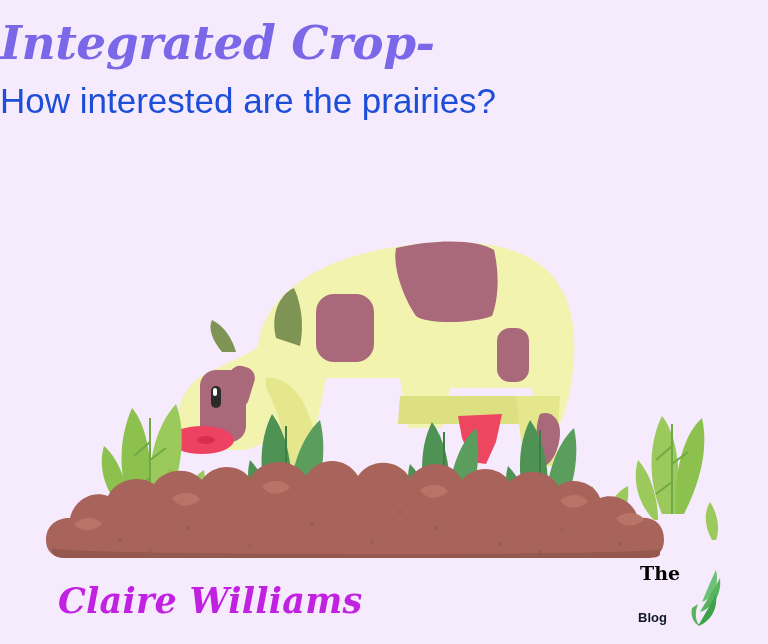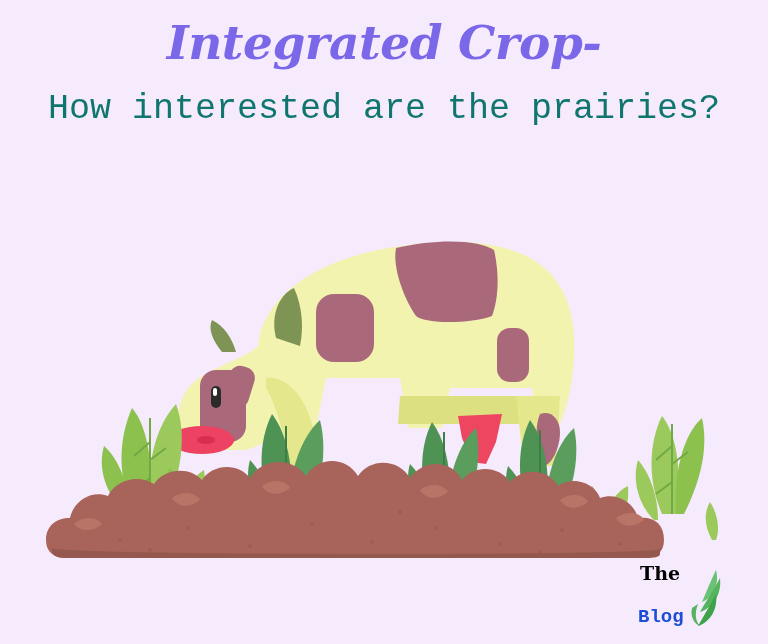--- a/index.html
+++ b/index.html
@@ -8,39 +8,38 @@
     background:#F6EAFD;
     font-family:"Liberation Sans", sans-serif;
     overflow:hidden;
     position:relative;
   }
 
   
   .title-block {
     position:absolute;
     top:14px; left:0; width:768px;
-    text-align:center;
   }
   .title-line {
     font-family:"DejaVu Serif", serif;
     font-weight:bold;
     font-style:italic;
     font-size:47px;
     line-height:57px;
     color:#7B68E8;
     letter-spacing:-0.5px;
     white-space:nowrap;
   }
   .subtitle-line {
-    font-family:Liberation Mono, monospace;
+    font-family:Liberation Sans, sans-serif;
     font-weight:normal;
     font-size:35px;
     line-height:48px;
-    color:#0f766e;
-    margin-top:14px;
+    color:#1d4ed8;
+    margin-top:6px;
     white-space:nowrap;
   }
 
   
   .stage {
     position:absolute;
     top:228px; left:0;
     width:768px; height:330px;
   }
 
@@ -92,25 +91,25 @@
     left:92px; top:-2px;
     font-family:"DejaVu Serif", serif;
     font-weight:bold;
     font-size:19px;
     line-height:19px;
     color:#000000;
   }
   .logo-blog {
     position:absolute;
     left:90px; top:42px;
-    font-family:Liberation Mono, monospace;
-    font-weight:bold;
-    font-size:19px;
+    font-family:Liberation Sans, sans-serif;
+    font-weight:bold;
+    font-size:13px;
     line-height:19px;
-    color:#1d4ed8;
+    color:#0f172a;
   }
   .logo-leaf {
     position:absolute;
     left:138px; top:2px;
     width:36px; height:60px;
   }
 </style>
 </head>
 <body>
 
@@ -260,20 +259,21 @@
         <circle cx="562" cy="302" r="2"></circle>
       <circle cx="620" cy="316" r="2"></circle>
         <circle cx="150" cy="322" r="2"></circle>
       <circle cx="400" cy="284" r="2"></circle>
         <circle cx="540" cy="324" r="2"></circle>
     </g>
   </svg>
 </div>
 
 <div class="footer">
+  <div class="author">Claire Williams</div>
 
   <div class="logo">
     <div class="logo-the">The</div>
     <div class="logo-blog">Blog</div>
     <svg class="logo-leaf" viewBox="0 0 36 60">
       <path d="M30 2 C34 18 26 30 16 34 C22 20 26 10 30 2 Z" fill="#6BC276"></path>
       <path d="M34 10 C36 28 26 40 14 44 C22 30 30 18 34 10 Z" fill="#57B45E"></path>
       <path d="M30 26 C32 42 24 54 12 58 C20 44 26 34 30 26 Z" fill="#3FA24B"></path>
       <path d="M12 36 C8 46 10 54 14 58 C8 56 4 48 6 40 Z" fill="#57B45E"></path>
     </svg>

